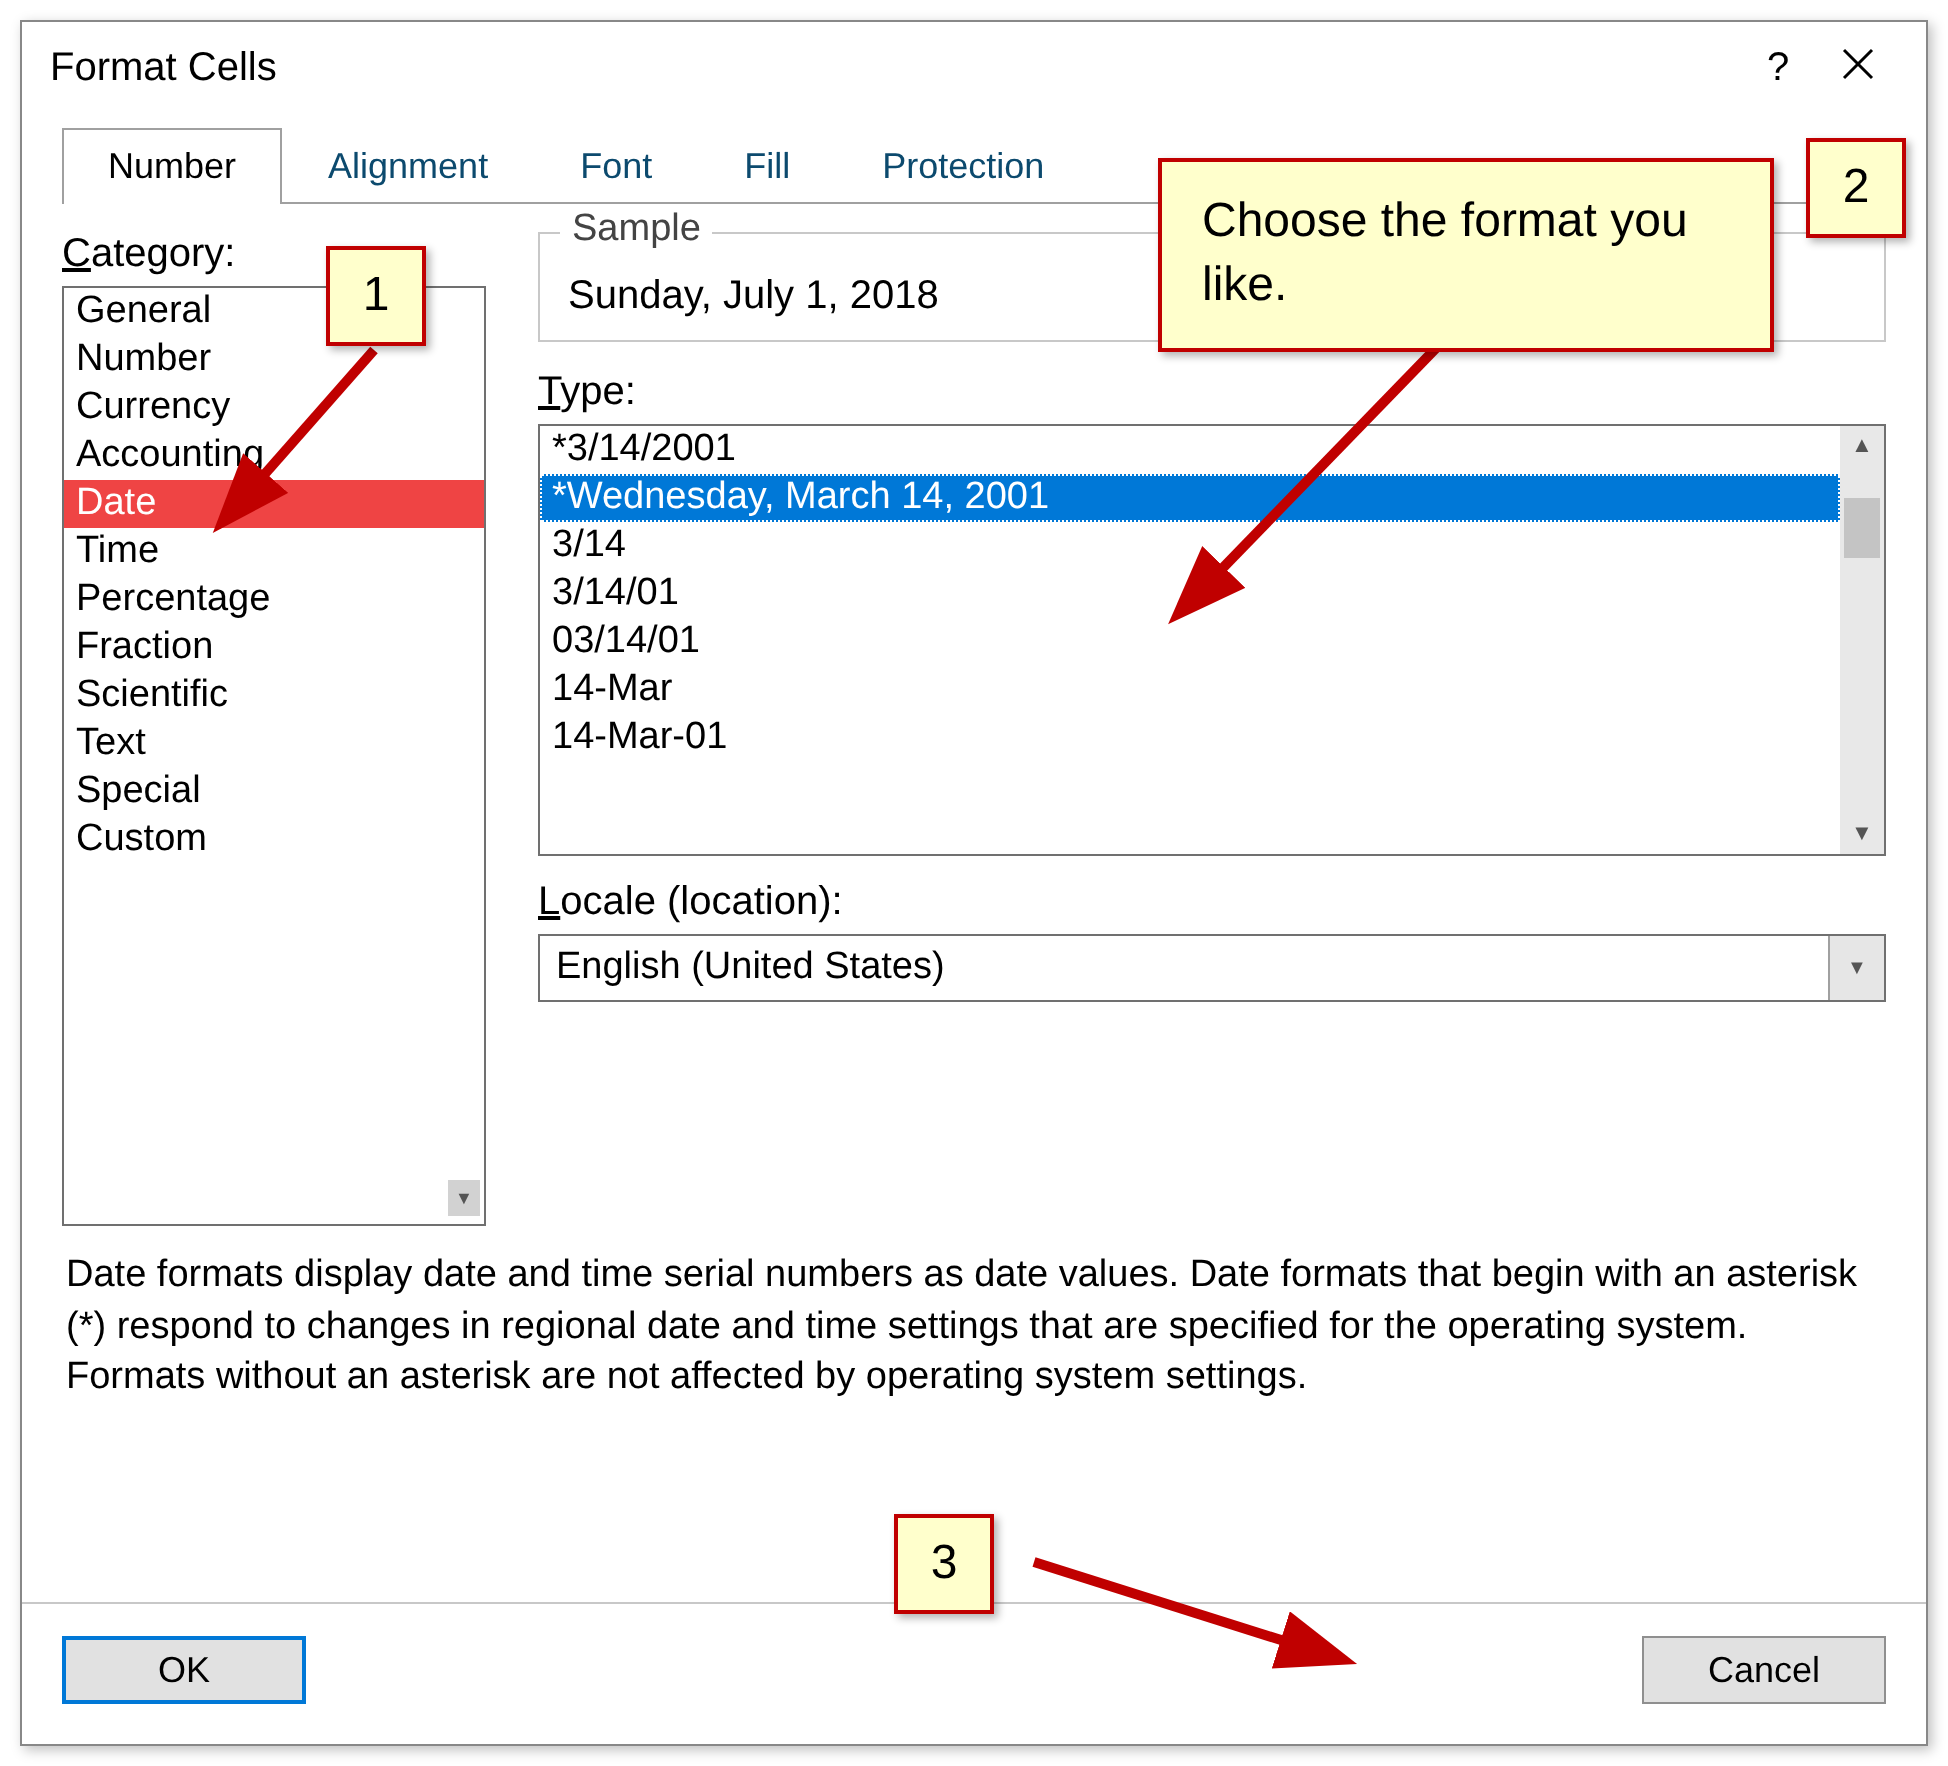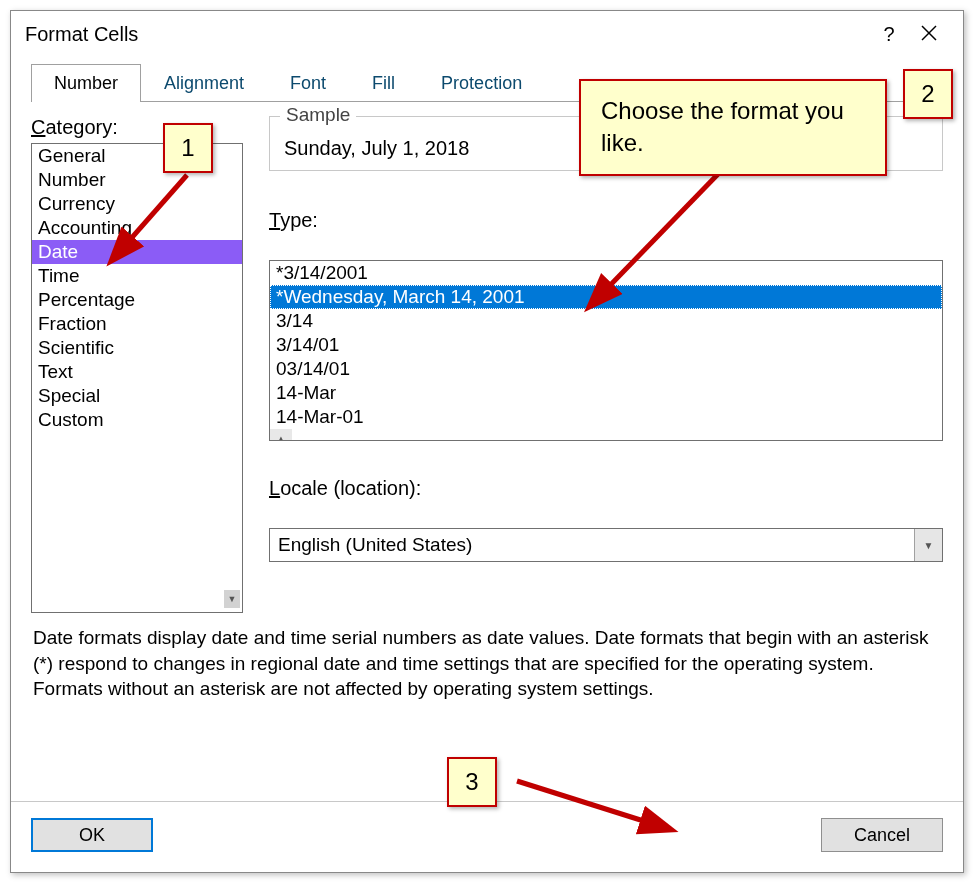--- a/index.html
+++ b/index.html
@@ -79,66 +79,64 @@
     overflow-y: auto;
     position: relative;
   }
   .category-item {
     padding: 1px 6px;
     font-size: 19px;
     cursor: pointer;
     white-space: nowrap;
   }
   .category-item.selected {
-    background: #8b5cf6;
+    background: #ef4444;
     color: #fff;
   }
   .scroll-thumb-cat {
     position: absolute;
     right: 2px;
     bottom: 4px;
     width: 16px;
     height: 18px;
     background: #d2d2d2;
     display: flex;
     align-items: center;
     justify-content: center;
     font-size: 9px;
     color: #555;
   }
   .right-col {
     flex: 1;
     display: flex;
     flex-direction: column;
-    gap: 24px;
   }
   .sample-box {
     border: 1px solid #c8c8c8;
     position: relative;
     padding: 20px 14px 10px 14px;
     margin-bottom: 14px;
     font-size: 20px;
   }
   .sample-legend {
     position: absolute;
     top: -13px;
     left: 10px;
     background: #fff;
     padding: 0 6px;
     font-size: 19px;
     color: #444;
   }
   .type-box {
     border: 1px solid #707070;
-    height: 181px;
+    height: 216px;
     overflow: hidden;
     position: relative;
     display: flex;
     margin-bottom: 12px;
-    flex-direction: column;
   }
   .type-list { flex: 1; }
   .type-item {
     padding: 1px 6px;
     font-size: 19px;
     cursor: pointer;
   }
   .type-item.selected {
     background: #0078d7;
     color: #fff;

